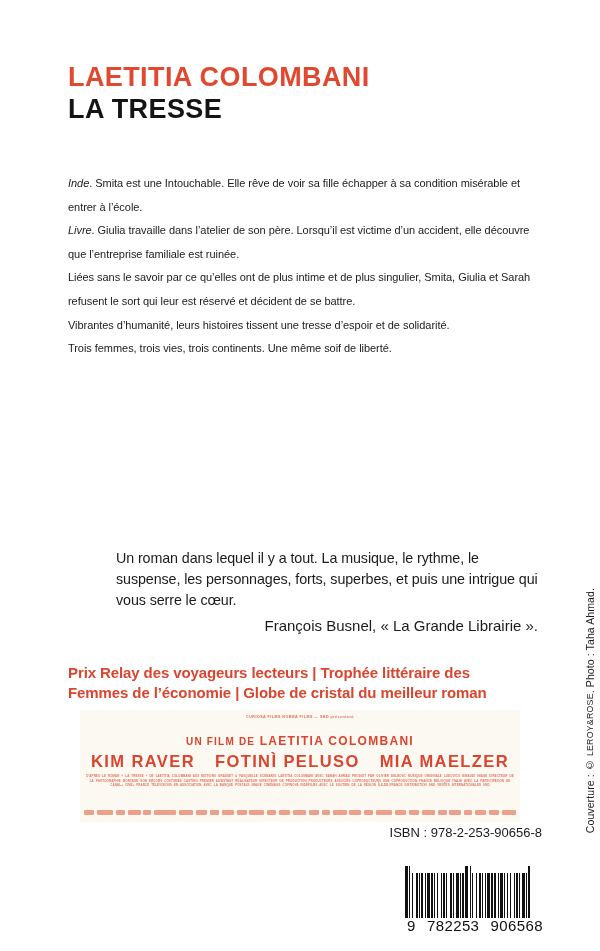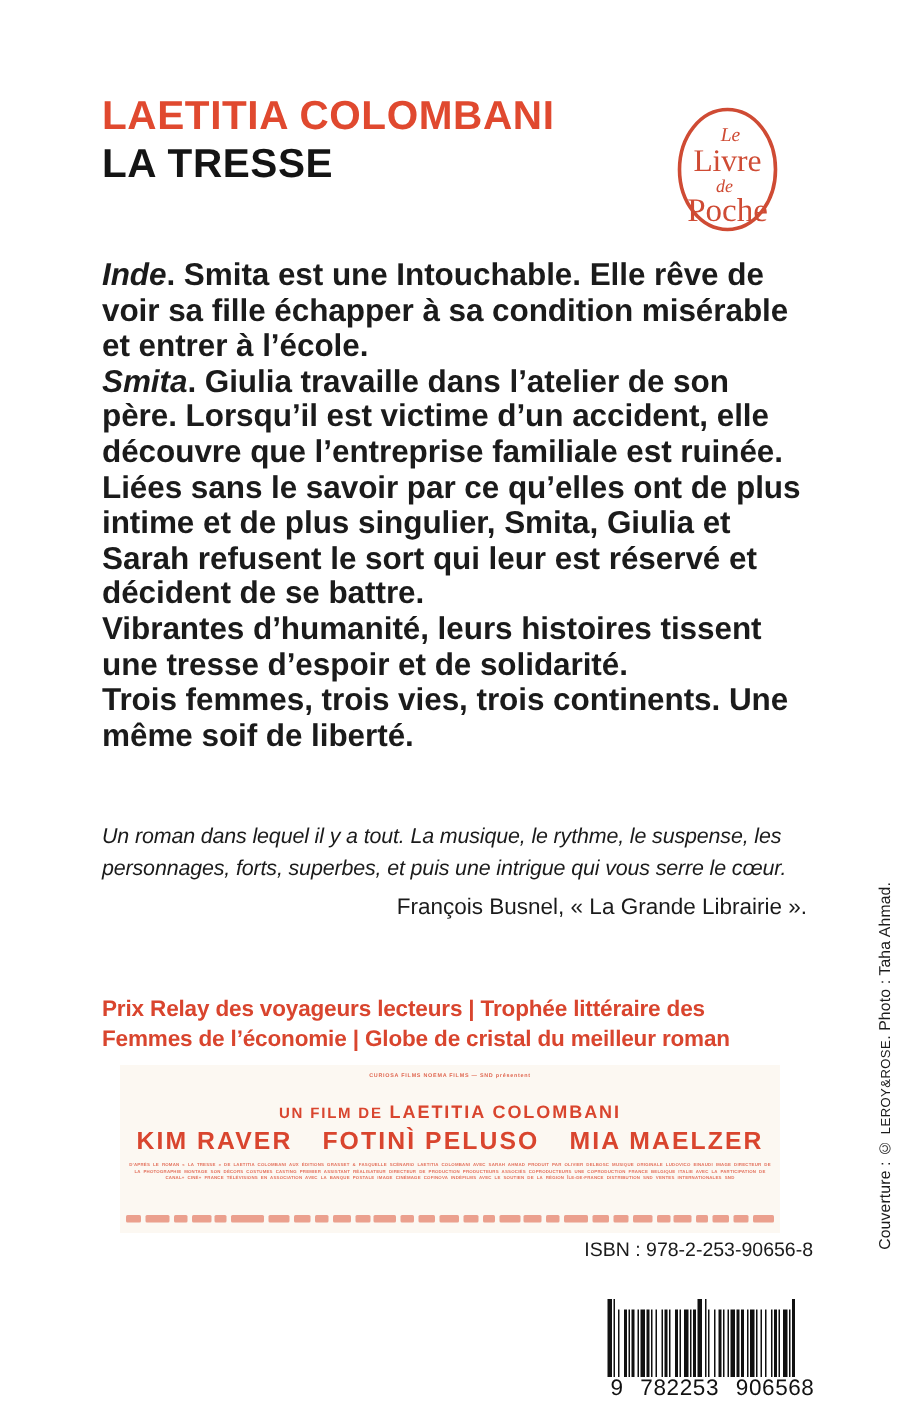--- a/index.html
+++ b/index.html
@@ -56,42 +56,41 @@
     height: 90px;
   }
   .logo svg { display: block; }
 
   
   .blurb {
     position: absolute;
     left: 68px;
     top: 172px;
     width: 470px;
-    font-size: 21px;
+    font-size: 11px;
     line-height: 23.6px;
     color: #1b1b1b;
     letter-spacing: -0.05px;
-    font-weight: bold;
   }
   .blurb p { margin: 0; }
   .blurb em { font-style: italic; }
 
   
   .quote-block {
     position: absolute;
     left: 68px;
     top: 548px;
     width: 472px;
     font-size: 14.3px;
     line-height: 21px;
     color: #1b1b1b;
   }
   .quote-text {
-    font-style: italic;
     letter-spacing: -0.1px;
+    margin-left: 48px;
   }
   .quote-text p { margin: 0; }
   .quote-source {
     text-align: right;
     font-style: normal;
     font-size: 15px;
     margin-top: 4px;
     padding-right: 2px;
   }
 
@@ -253,33 +252,24 @@
 </head>
 <body>
 
 <div class="page">
 
   <div class="header">
     <div class="author">LAETITIA COLOMBANI</div>
     <div class="title">LA TRESSE</div>
   </div>
 
-  <div class="logo">
-    <svg width="84" height="90" viewBox="0 0 84 90" aria-hidden="true">
-      <ellipse cx="42" cy="45" rx="32" ry="40" fill="none" stroke="#CF4B34" stroke-width="2.4"></ellipse>
-      <text x="44" y="26" font-family="Liberation Serif, serif" font-style="italic" font-size="13" fill="#CF4B34" text-anchor="middle">Le</text>
-      <text x="42" y="46" font-family="Liberation Serif, serif" font-size="21" fill="#CF4B34" text-anchor="middle">Livre</text>
-      <text x="40" y="60" font-family="Liberation Serif, serif" font-style="italic" font-size="12" fill="#CF4B34" text-anchor="middle">de</text>
-      <text x="42" y="79" font-family="Liberation Serif, serif" font-size="22" fill="#CF4B34" text-anchor="middle">Poche</text>
-    </svg>
-  </div>
 
   <div class="blurb">
     <p><em>Inde</em><span>. Smita est une Intouchable. Elle rêve de voir sa fille échapper à sa condition misérable et entrer à l’école.</span></p>
-    <p><em>Smita</em><span>. Giulia travaille dans l’atelier de son père. Lorsqu’il est victime d’un accident, elle découvre que l’entreprise familiale est ruinée.</span></p>
+    <p><em>Livre</em><span>. Giulia travaille dans l’atelier de son père. Lorsqu’il est victime d’un accident, elle découvre que l’entreprise familiale est ruinée.</span></p>
     <p>Liées sans le savoir par ce qu’elles ont de plus intime et de plus singulier, Smita, Giulia et Sarah refusent le sort qui leur est réservé et décident de se battre.</p>
     <p>Vibrantes d’humanité, leurs histoires tissent une tresse d’espoir et de solidarité.</p>
     <p>Trois femmes, trois vies, trois continents. Une même soif de liberté.</p>
   </div>
 
   <div class="quote-block">
     <div class="quote-text">
       <p>Un roman dans lequel il y a tout. La musique, le rythme, le suspense, les personnages, forts, superbes, et puis une intrigue qui vous serre le cœur.</p>
     </div>
     <div class="quote-source">François Busnel, « La Grande Librairie ».</div>

